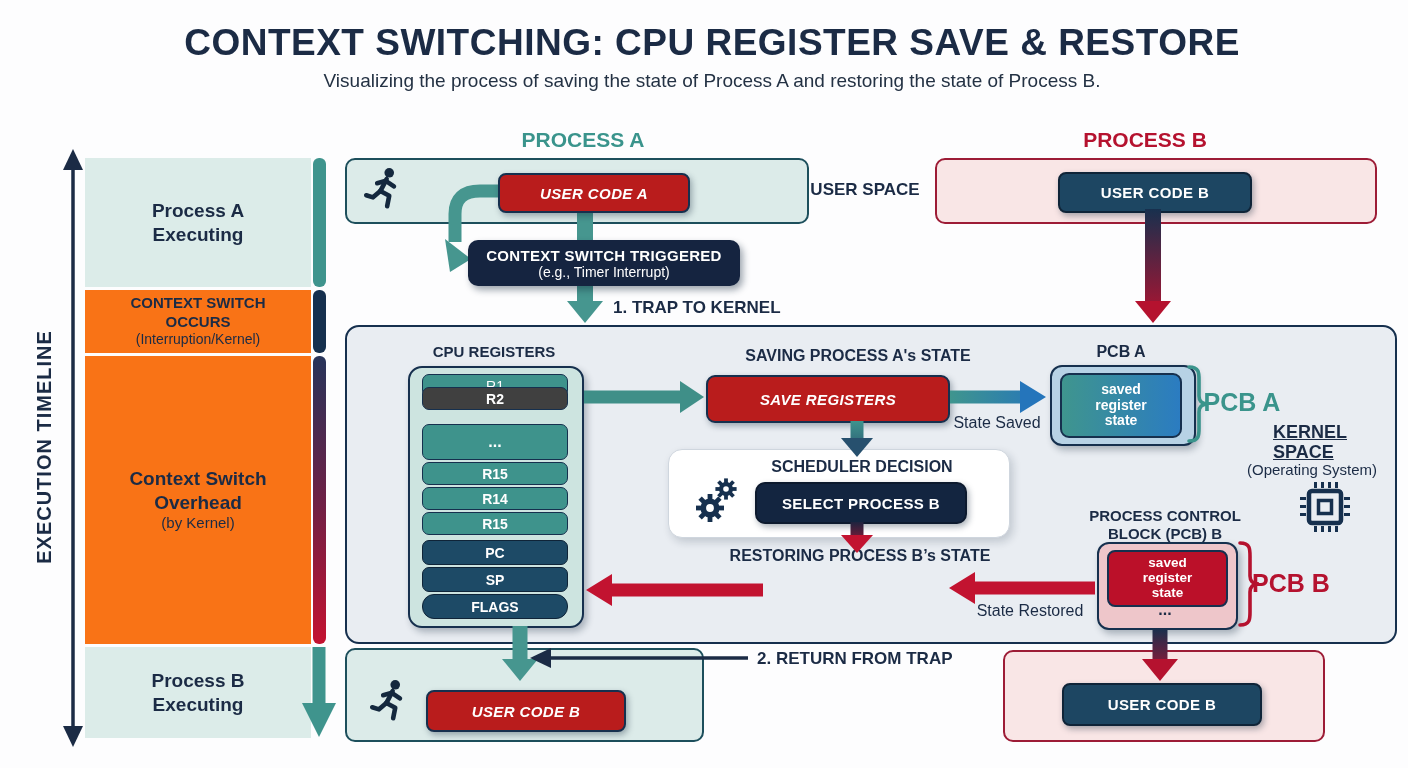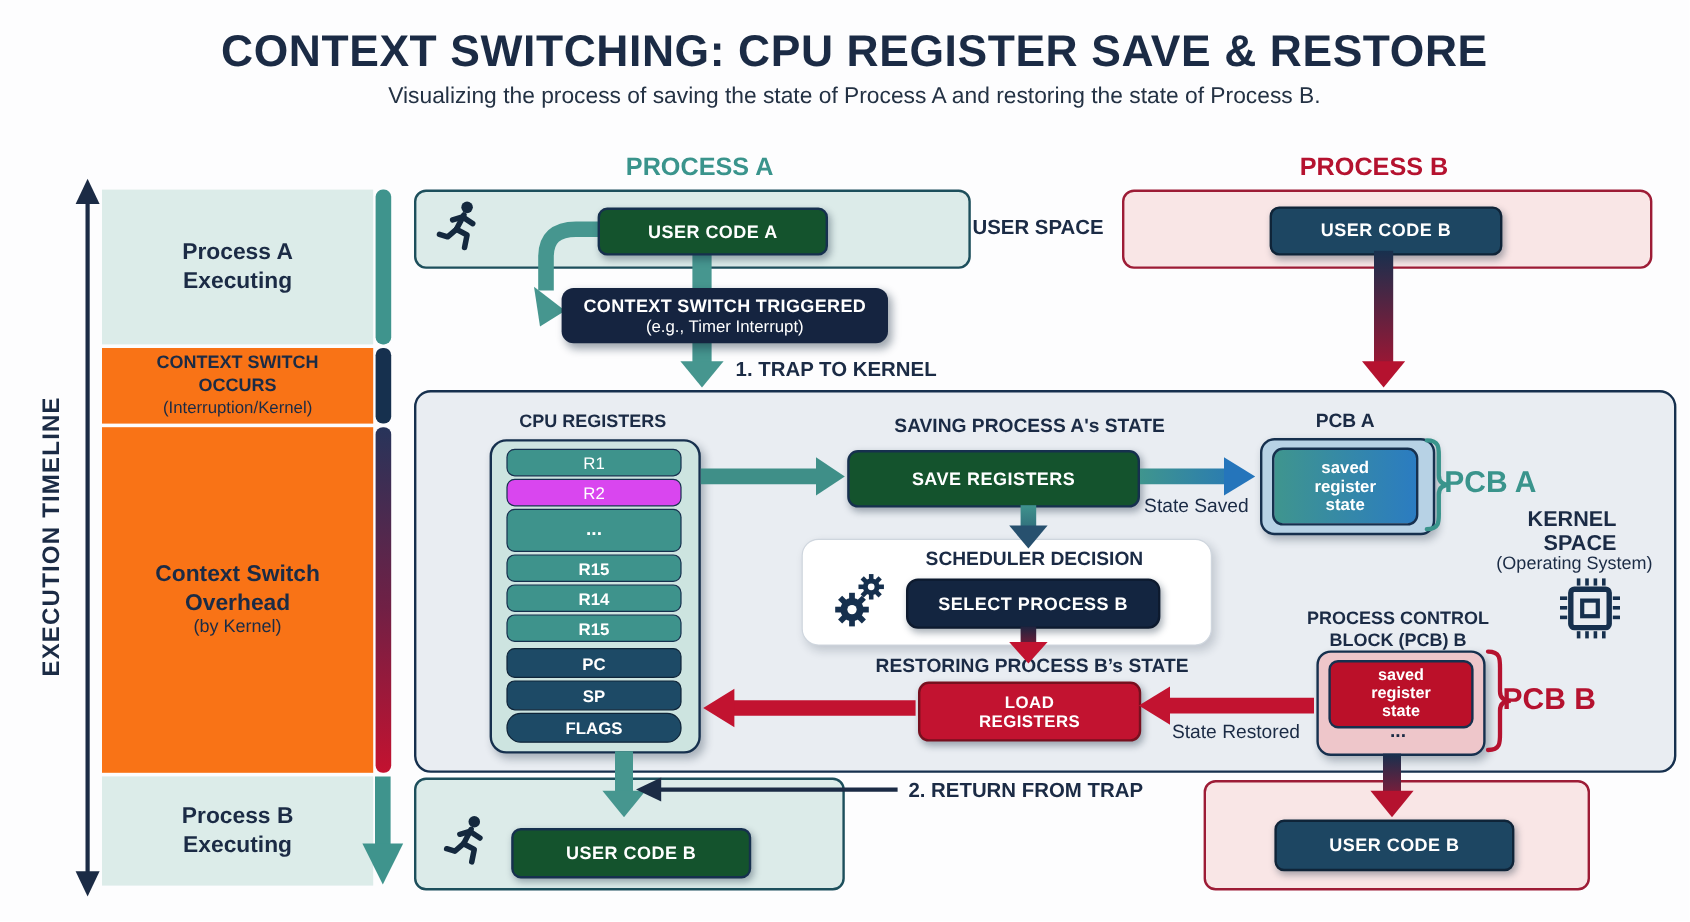--- a/index.html
+++ b/index.html
@@ -20,21 +20,21 @@
   .tb-gray{background:#f97316;align-items:center;}
   .tb-title{font-size:19px;font-weight:800;line-height:1.22;}
   .tb-title.sm{font-size:15px;}
   .tb-sub{font-size:15px;font-weight:400;line-height:1.25;}
   .bar{left:313px;width:13px;border-radius:6px;}
   
   .panel{border-radius:10px;}
   .panel-teal{background:#dcebe9;border:2px solid #1d4f5c;}
   .panel-pink{background:#f9e6e6;border:2px solid #9d1c36;}
   .btn{border-radius:8px;color:#fff;font-weight:700;letter-spacing:.4px;box-shadow:2px 3px 6px rgba(15,35,55,.35);}
-  .btn-teal{background:#14532d;border:2px solid #16304e;}
+  .btn-teal{background:#b91c1c;border:2px solid #16304e;font-style:italic;}
   .btn-navy{background:#1d4662;border:2px solid #0f2438;}
   .btn-dark{background:#132540;border:2px solid #0d1a2e;}
   .btn-red{background:#c21330;border:2px solid #77101f;}
   .heading{font-size:16px;font-weight:800;white-space:nowrap;}
   .small-label{font-size:16px;color:#1b2b45;white-space:nowrap;}
   .pcb-big{font-size:25px;font-weight:800;white-space:nowrap;}
   svg{display:block;}
   #arrows{left:0;top:0;z-index:4;pointer-events:none;}
   .z6{z-index:6;}
 </style>
@@ -99,21 +99,21 @@
     <div style="font-size:14px;">(e.g., Timer Interrupt)</div>
   </div>
   <div class="abs" style="left:613px;top:298px;font-size:17px;font-weight:800;white-space:nowrap;">1. TRAP TO KERNEL</div>
 
   <div class="abs" style="left:345px;top:325px;width:1048px;height:315px;background:#e9edf2;border:2.5px solid #16304e;border-radius:14px;"></div>
 
   <div class="abs" style="left:408px;top:343px;width:172px;text-align:center;font-size:15px;font-weight:800;">CPU REGISTERS</div>
 
   <div class="abs" style="left:408px;top:366px;width:172px;height:258px;background:#cde4e0;border:2.5px solid #16304e;border-radius:14px;box-shadow:3px 4px 7px rgba(15,35,55,.3);"></div>
   <div class="abs ctr" style="left:422px;top:374px;width:144px;height:21px;background:#3e938c;border:1.5px solid #16304e;border-radius:7px;color:#fff;font-size:14px;font-weight:400;">R1</div>
-  <div class="abs ctr" style="left:422px;top:399px;width:144px;height:21px;background:#d946ef;border:1.5px solid #16304e;border-radius:7px;color:#fff;font-size:14px;font-weight:400;">R2</div>
+  <div class="abs ctr" style="left:422px;top:387px;width:144px;height:21px;background:#404040;border:1.5px solid #16304e;border-radius:7px;color:#fff;font-size:14px;font-weight:700;">R2</div>
   <div class="abs ctr" style="left:422px;top:424px;width:144px;height:34px;background:#3e938c;border:1.5px solid #16304e;border-radius:7px;color:#fff;font-size:16px;font-weight:800;">...</div>
   <div class="abs ctr" style="left:422px;top:462px;width:144px;height:21px;background:#3e938c;border:1.5px solid #16304e;border-radius:7px;color:#fff;font-size:14px;font-weight:700;">R15</div>
   <div class="abs ctr" style="left:422px;top:487px;width:144px;height:21px;background:#3e938c;border:1.5px solid #16304e;border-radius:7px;color:#fff;font-size:14px;font-weight:700;">R14</div>
   <div class="abs ctr" style="left:422px;top:512px;width:144px;height:21px;background:#3e938c;border:1.5px solid #16304e;border-radius:7px;color:#fff;font-size:14px;font-weight:700;">R15</div>
   <div class="abs ctr" style="left:422px;top:540px;width:144px;height:23px;background:#1d4a66;border:1.5px solid #0f2438;border-radius:7px;color:#fff;font-size:14px;font-weight:700;">PC</div>
   <div class="abs ctr" style="left:422px;top:567px;width:144px;height:23px;background:#1d4a66;border:1.5px solid #0f2438;border-radius:7px;color:#fff;font-size:14px;font-weight:700;">SP</div>
   <div class="abs ctr" style="left:422px;top:594px;width:144px;height:23px;background:#1d4a66;border:1.5px solid #0f2438;border-radius:12px;color:#fff;font-size:14px;font-weight:700;">FLAGS</div>
 
   <div class="abs heading" style="left:858px;top:347px;transform:translateX(-50%);">SAVING PROCESS A's STATE</div>
   <div class="abs ctr btn btn-teal" style="left:706px;top:375px;width:240px;height:44px;font-size:15px;border-radius:9px;">SAVE REGISTERS</div>
@@ -124,21 +124,21 @@
   <div class="abs ctr preline" style="left:1060px;top:373px;width:118px;height:61px;background:linear-gradient(90deg,#3f958e,#2b7cc1);border:2px solid #16304e;border-radius:9px;color:#fff;font-size:14px;font-weight:700;line-height:1.12;">saved
 register
 state</div>
   <div class="abs" style="left:1186px;top:364px;">
     <svg width="26" height="80" viewBox="0 0 26 80">
       <path d="M3 3 C14 3 13 10 13 18 V32 C13 37 16 40 22 40 C16 40 13 43 13 48 V62 C13 70 14 77 3 77" fill="none" stroke="#3a948c" stroke-width="3.6" stroke-linecap="round"></path>
     </svg>
   </div>
   <div class="abs pcb-big" style="left:1242px;top:388px;transform:translateX(-50%);color:#3a948c;">PCB A</div>
 
-  <div class="abs preline" style="left:1310px;top:423px;transform:translateX(-50%);text-align:right;font-size:18px;font-weight:800;line-height:1.1;">KERNEL
+  <div class="abs preline" style="left:1310px;top:423px;transform:translateX(-50%);text-align:left;font-size:18px;font-weight:800;line-height:1.1;text-decoration:underline;">KERNEL
 SPACE</div>
   <div class="abs" style="left:1312px;top:461px;transform:translateX(-50%);font-size:15px;white-space:nowrap;">(Operating System)</div>
   <div class="abs" style="left:1298px;top:480px;">
     <svg width="54" height="54" viewBox="0 0 54 54">
       <g fill="#16304e">
         <rect x="16" y="2" width="3" height="6"></rect>
           <rect x="23" y="2" width="3" height="6"></rect>
           <rect x="30" y="2" width="3" height="6"></rect>
           <rect x="37" y="2" width="3" height="6"></rect>
         <rect x="16" y="46" width="3" height="6"></rect>
@@ -191,22 +191,20 @@
         </g>
         <circle r="7"></circle>
         <circle r="2.8" fill="#ffffff"></circle>
       </g>
     </svg>
   </div>
   <div class="abs heading" style="left:862px;top:458px;transform:translateX(-50%);">SCHEDULER DECISION</div>
   <div class="abs ctr btn btn-dark" style="left:755px;top:482px;width:208px;height:38px;font-size:15px;border-radius:10px;">SELECT PROCESS B</div>
 
   <div class="abs heading" style="left:860px;top:547px;transform:translateX(-50%);">RESTORING PROCESS B’s STATE</div>
-  <div class="abs ctr btn btn-red preline" style="left:765px;top:568px;width:182px;height:46px;font-size:14px;line-height:1.15;border-radius:9px;">LOAD
-REGISTERS</div>
   <div class="abs small-label" style="left:1030px;top:602px;transform:translateX(-50%);">State Restored</div>
 
   <div class="abs preline" style="left:1165px;top:507px;transform:translateX(-50%);text-align:center;font-size:15px;font-weight:800;line-height:1.18;white-space:pre;">PROCESS CONTROL
 BLOCK (PCB) B</div>
   <div class="abs" style="left:1097px;top:542px;width:137px;height:84px;background:#eec6ca;border:2px solid #16304e;border-radius:12px;box-shadow:3px 4px 7px rgba(15,35,55,.3);"></div>
   <div class="abs ctr preline" style="left:1107px;top:550px;width:117px;height:53px;background:#bb1029;border:2px solid #16304e;border-radius:8px;color:#fff;font-size:13.5px;font-weight:700;line-height:1.1;">saved
 register
 state</div>
   <div class="abs" style="left:1165px;top:601px;transform:translateX(-50%);font-size:16px;font-weight:800;">...</div>
   <div class="abs" style="left:1237px;top:540px;">

